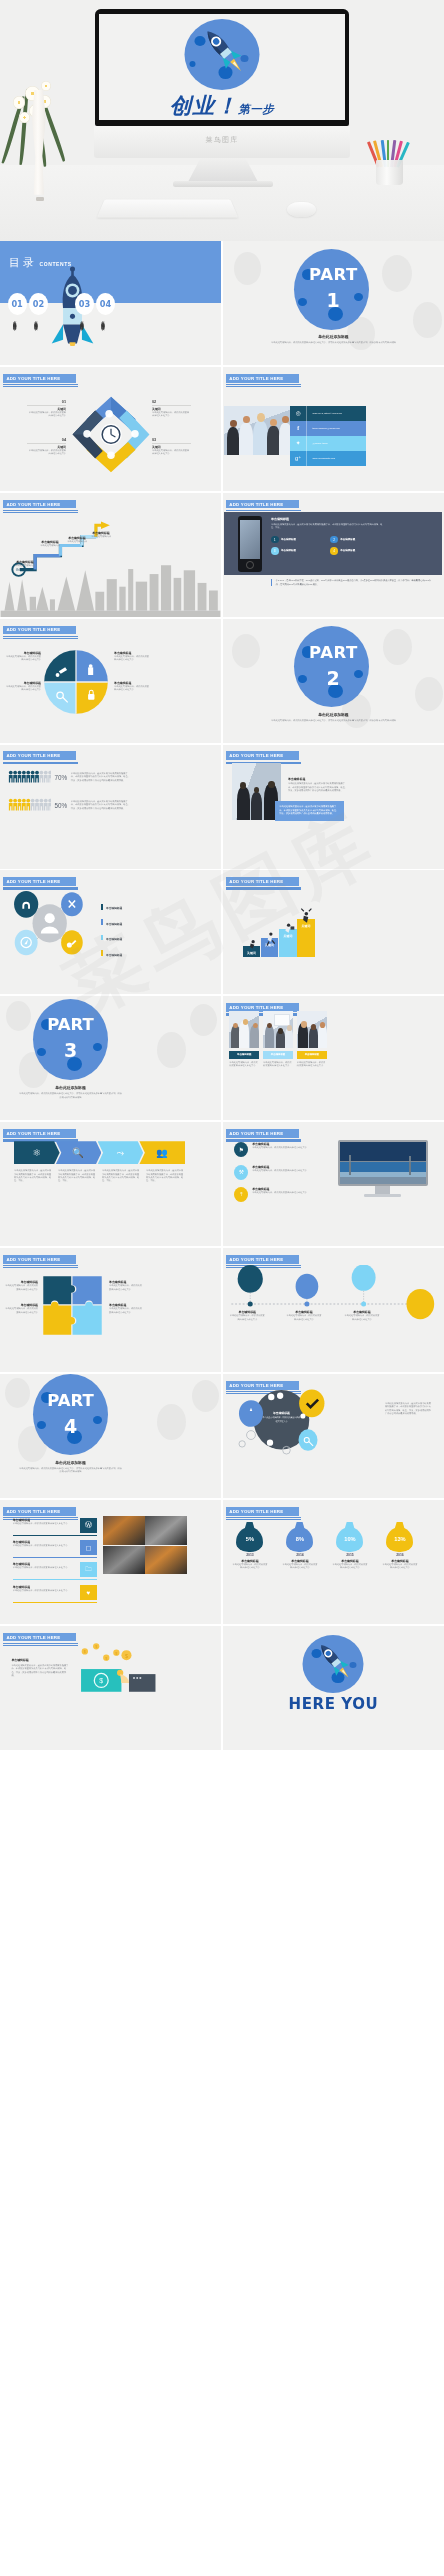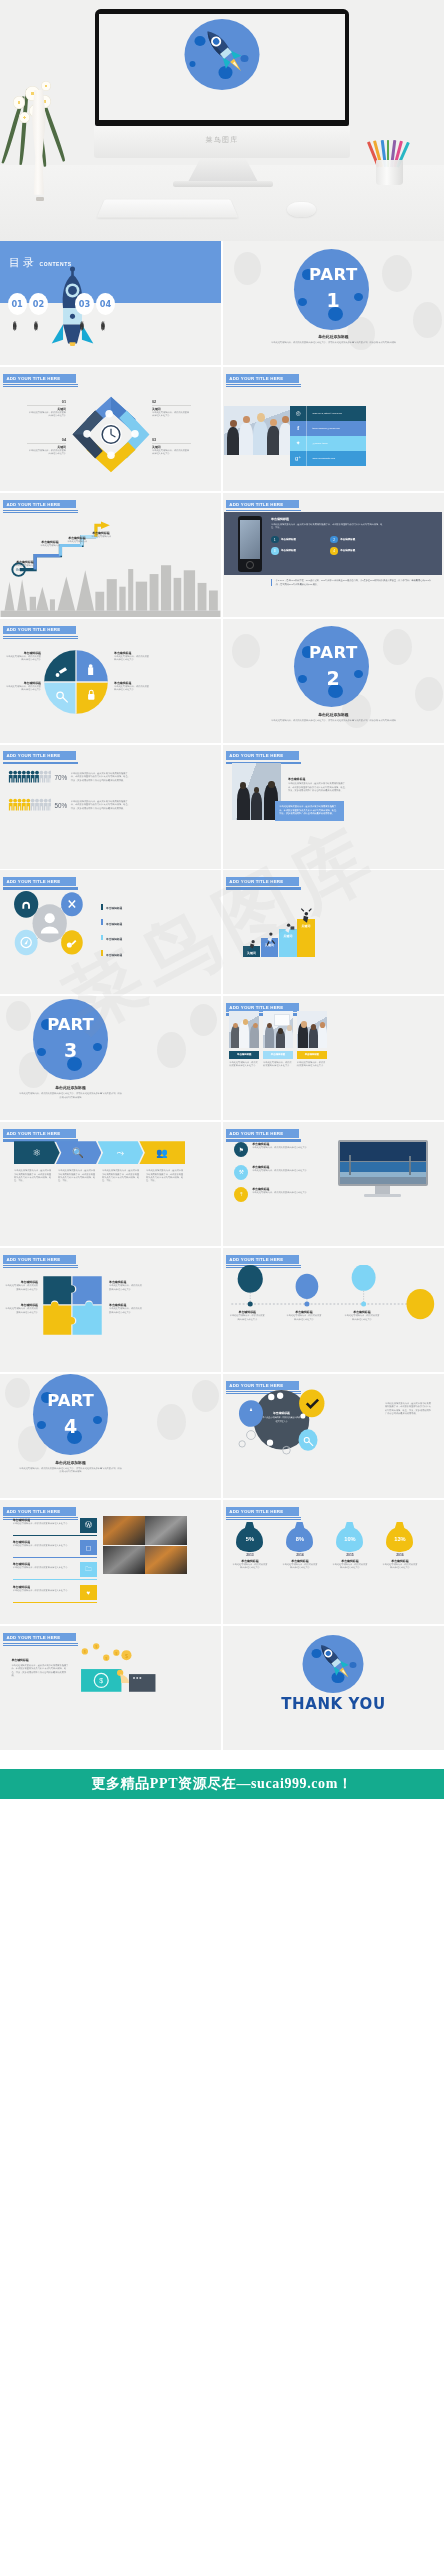--- a/index.html
+++ b/index.html
@@ -163,20 +163,23 @@
                 <circle cx="62" cy="31" r="8" fill="#fff"></circle>
                 <circle cx="62" cy="31" r="5" fill="#2a6fc4"></circle>
                 <path d="M54 56 L46 74 L58 70 Z" fill="#18b5c9"></path>
                 <path d="M70 56 L78 74 L66 70 Z" fill="#18b5c9"></path>
                 <path d="M58 70 L62 92 L66 70 Z" fill="#f6c343"></path>
                 <path d="M60 74 L62 86 L64 74 Z" fill="#fff4cf"></path>
                 <rect x="54" y="50" width="16" height="10" fill="#bfe3f2"></rect>
               </g>
             </svg>
           </div>
+        </div>
+        <div class="hero-title">
+          <div class="cn"><span>创业！</span><small>第一步</small></div>
         </div>
       </div>
     </div>
     <div class="mon-base">
       <div class="mon-brand">菜鸟图库</div>
     </div>
     <div class="mon-neck"></div>
     <div class="mon-foot"></div>
 
     <div class="keyboard"></div>
@@ -1051,28 +1054,25 @@
                 <circle cx="62" cy="31" r="5" fill="#2a6fc4"></circle>
               <path d="M54 56 L46 74 L58 70 Z" fill="#18b5c9"></path>
                 <path d="M70 56 L78 74 L66 70 Z" fill="#18b5c9"></path>
               <path d="M58 70 L62 92 L66 70 Z" fill="#f6c343"></path>
                 <path d="M60 74 L62 86 L64 74 Z" fill="#fff4cf"></path>
               <rect x="54" y="50" width="16" height="10" fill="#bfe3f2"></rect>
             </g>
           </svg>
         </div>
       </div>
-      <div style="position:absolute;left:0;right:0;top:69px;text-align:center;color:#1a4fa0;font-weight:bold;font-size:15px;letter-spacing:0.6px;font-family:'DejaVu Sans',sans-serif;">THANK YOU</div>
+      <div style="position:absolute;left:0;right:0;top:69px;text-align:center;color:#1a4fa0;font-weight:bold;font-size:15px;letter-spacing:0.6px;font-family:'DejaVu Sans',sans-serif;">HERE YOU</div>
     </div>
 
   </div>
 
   <div class="fgap"></div>
-  <div class="fbar1">
-    <span>更多精品PPT资源尽在—sucai999.com！</span>
-  </div>
   <div class="fbot"></div>
 
   <div class="wm">
     <span>菜鸟图库</span>
   </div>
 </div>
 
 
 </body></html>

